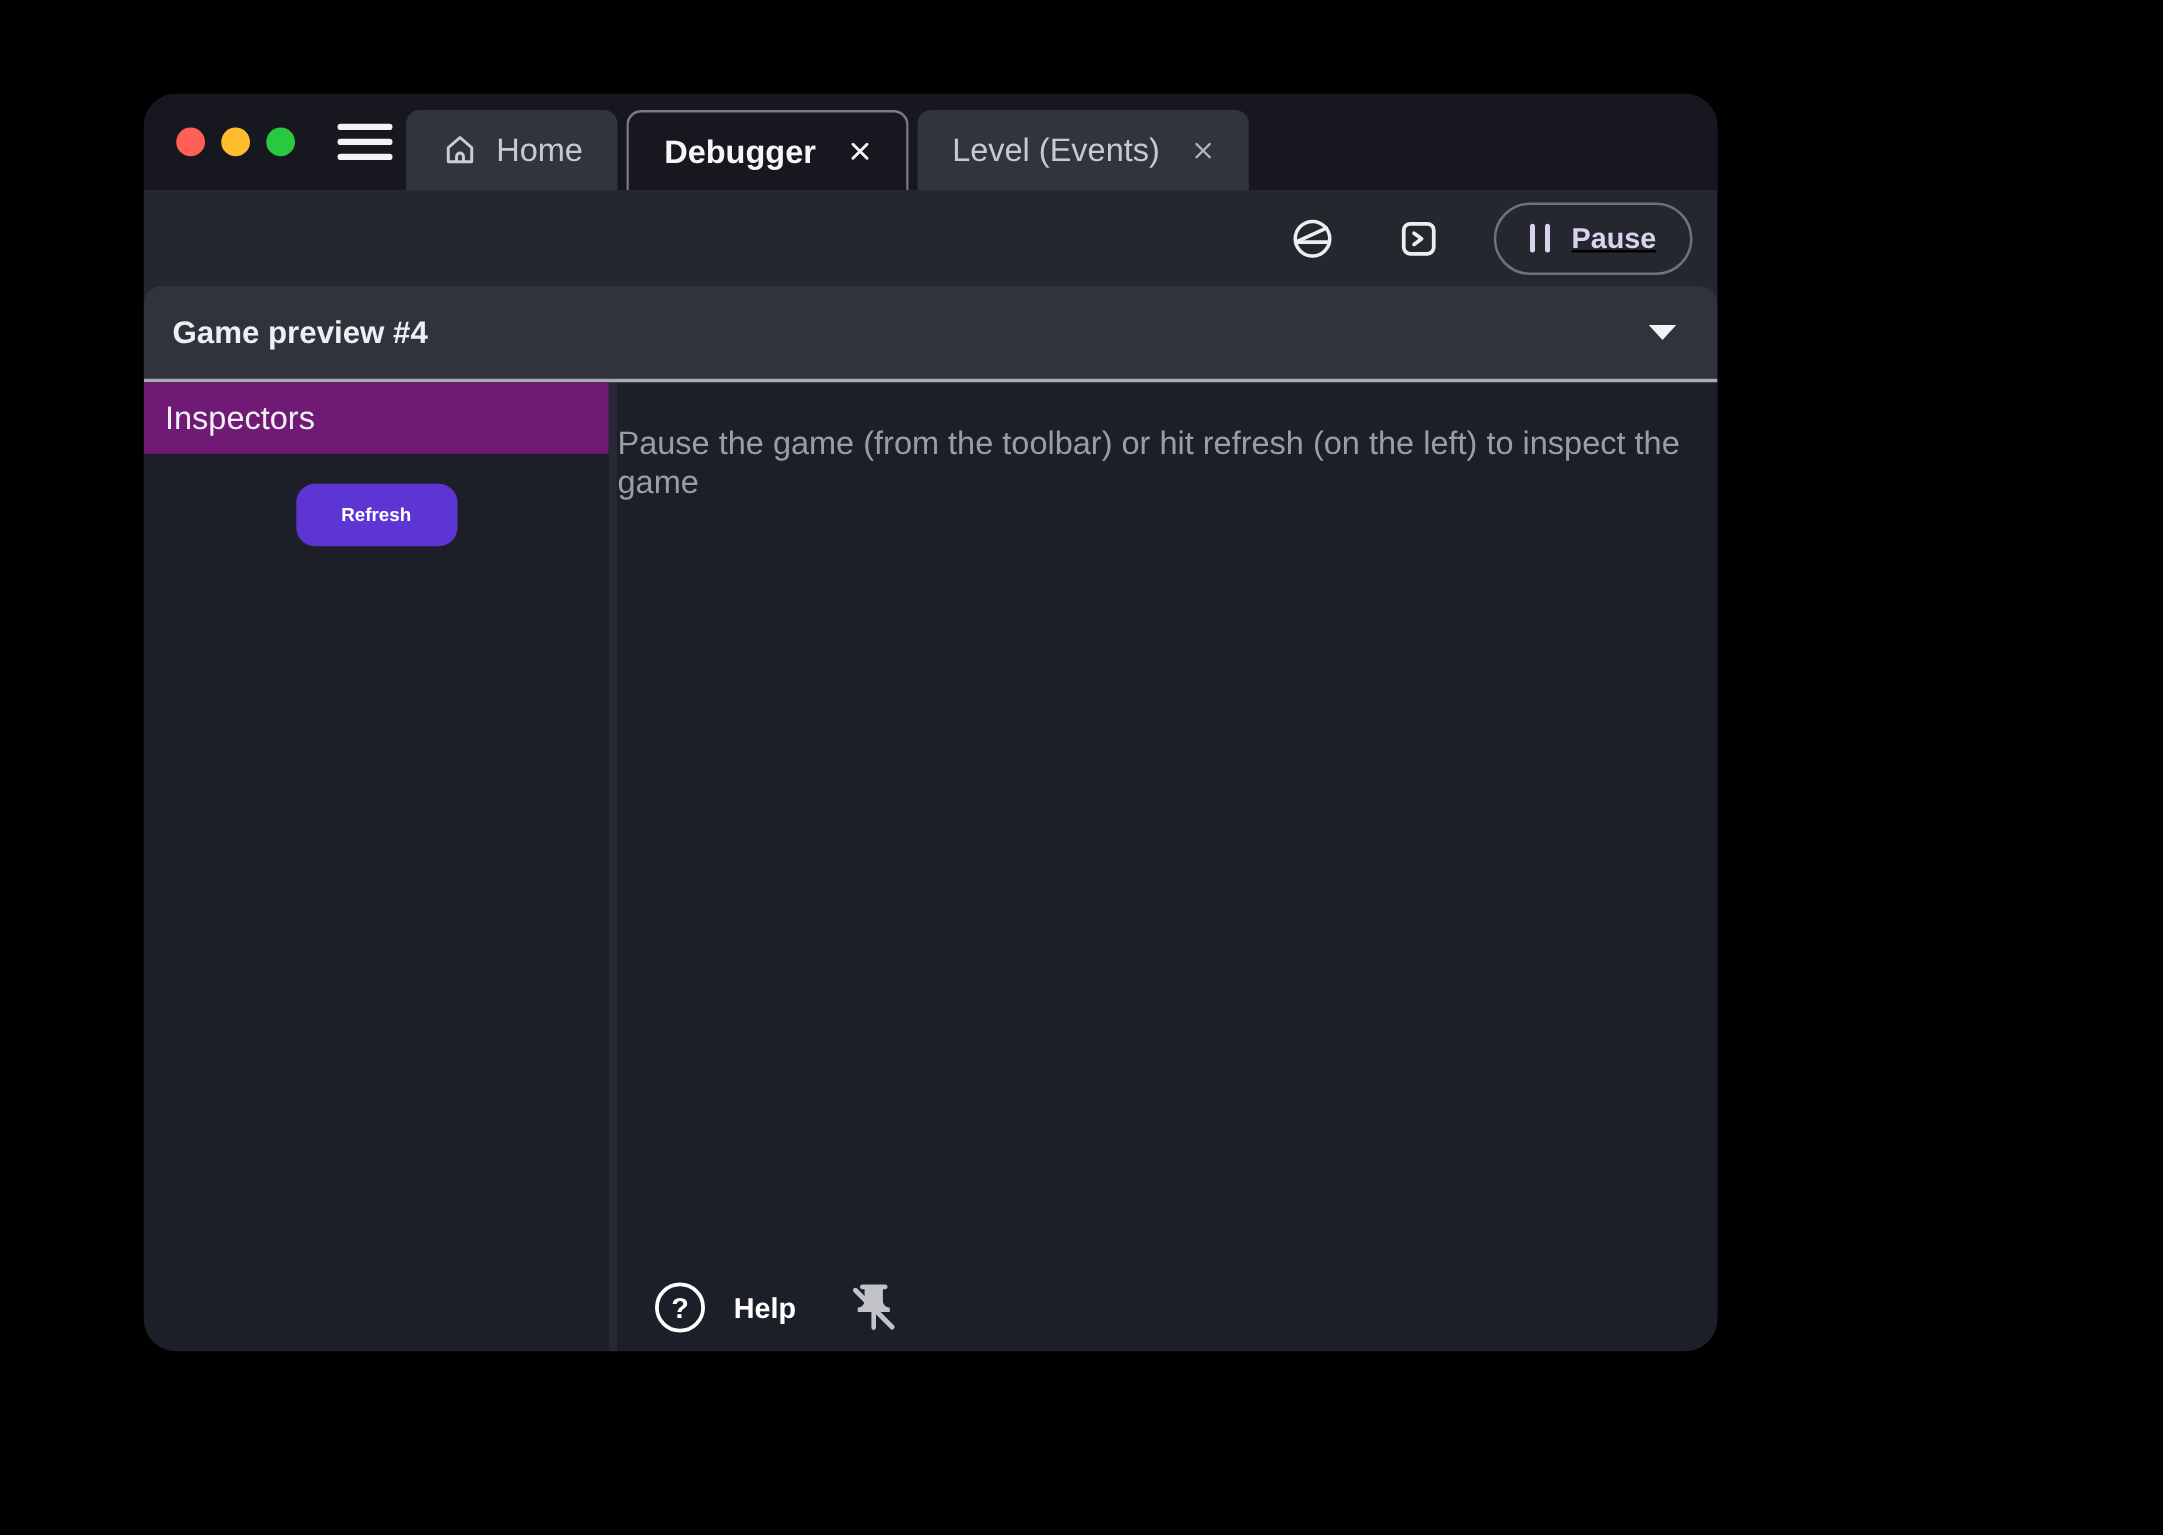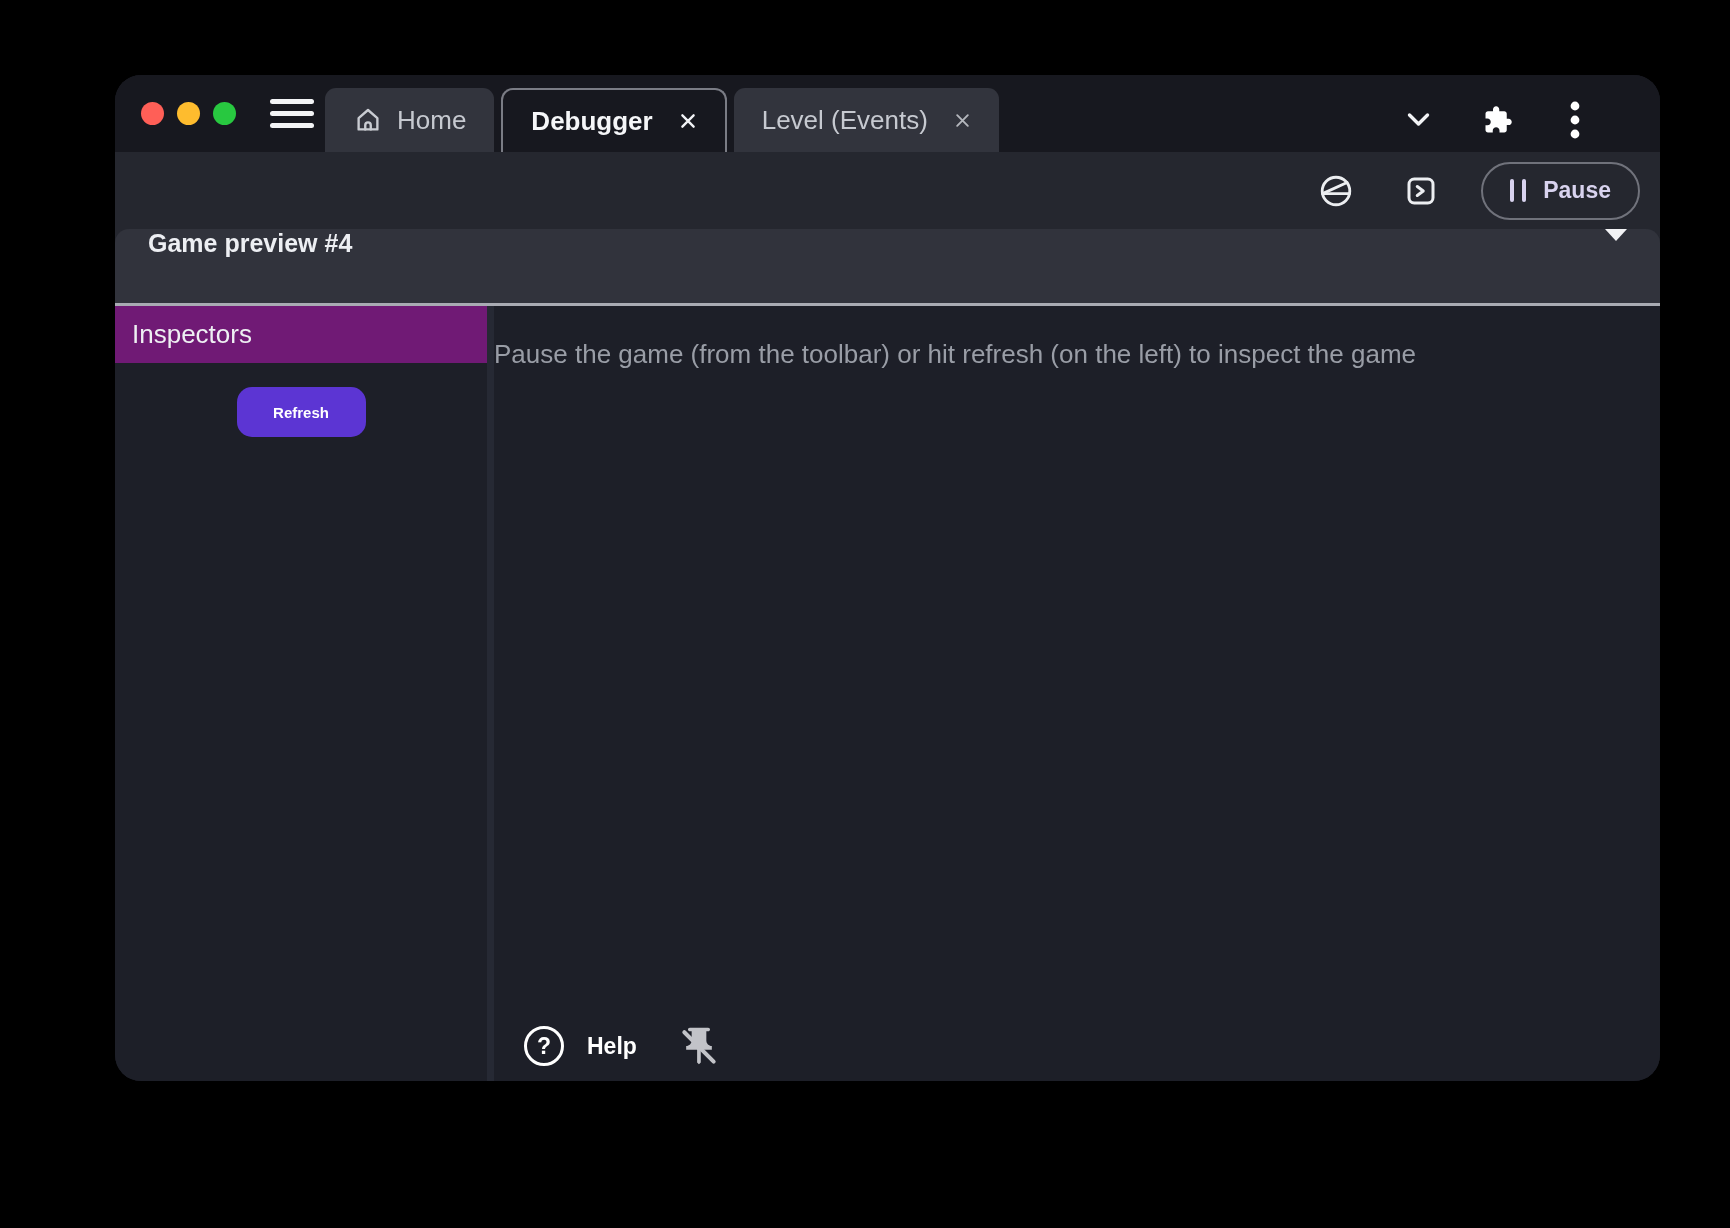--- a/index.html
+++ b/index.html
@@ -1,17 +1,17 @@
 <!DOCTYPE html>
 <html><head>
 <meta charset="utf-8">
 <style>
   html,body{margin:0;padding:0;background:#000;width:1730px;height:1228px;overflow:hidden;
     font-family:"Liberation Sans",sans-serif;}
-  .window{position:absolute;left:115px;top:75px;width:1545px;height:1006px;background:#1d1f28;
+  .window{position:absolute;left:115px;top:75px;width:1259px;height:1006px;background:#1d1f28;
     border-radius:26px;overflow:hidden;box-shadow:0 40px 90px rgba(0,0,0,.85);}
   
   .titlebar{position:relative;height:77px;background:#17181f;}
   .traffic{position:absolute;top:27px;width:23px;height:23px;border-radius:50%;}
   .t-red{left:26px;} .t-yellow{left:62px;} .t-green{left:98px;}
   .hamburger{position:absolute;left:155px;top:24px;width:44px;height:29px;display:flex;
     flex-direction:column;justify-content:space-between;cursor:pointer;}
   .hamburger span{display:block;height:5px;background:#f2f3f5;border-radius:3px;}
   .tabs{position:absolute;left:210px;bottom:0;display:flex;gap:7px;height:64px;}
   .tab{display:flex;align-items:center;padding:0 28px;background:#32343d;
@@ -19,29 +19,29 @@
   .tab .tab-icon{margin-right:14px;display:flex;}
   .tab .close{margin-left:26px;display:flex;cursor:pointer;}
   .tab.active{background:#17181f;border:2px solid #7a7c85;border-bottom:none;
     border-radius:12px 12px 0 0;color:#f5f6f8;font-weight:700;}
   .tbar-icons{position:absolute;top:0;height:77px;display:flex;align-items:center;}
   .chev{left:1284px;} .puzzle{left:1362px;} .dots{left:1448px;}
   .icon-btn{cursor:pointer;display:flex;align-items:center;justify-content:center;padding:6px;}
   
   .top-section{background:#25272f;}
   .toolbar{height:77px;display:flex;align-items:center;justify-content:flex-end;
-    padding-right:20px;gap:36px;}
+    padding-right:20px;gap:36px;text-decoration:underline;}
   .pause-btn{display:flex;align-items:center;gap:17px;height:58px;padding:0 27px;
     border:2px solid #70727b;border-radius:30px;background:transparent;cursor:pointer;
     box-sizing:border-box;}
   .pause-bars{display:flex;gap:8px;}
   .pause-bars i{display:block;width:4px;height:23px;background:#d9d3ef;border-radius:2px;}
   .pause-label{font-size:23px;font-weight:700;color:#d9d3ef;}
   .preview-row{height:74px;background:#31333c;border-radius:14px 14px 0 0;display:flex;
-    padding:0 33px 0 33px;cursor:pointer;gap:46px;}
+    align-items:center;padding:0 33px 0 23px;cursor:pointer;gap:46px;}
   .preview-title{font-size:25px;font-weight:600;color:#edeff3;}
   .caret-down{margin-left:auto;width:0;height:0;border-left:11px solid transparent;
     border-right:11px solid transparent;border-top:12px solid #f2f3f5;}
   .h-divider{height:3px;background:#a9abb3;}
   
   .content{display:flex;height:775px;}
   .sidebar{width:372px;background:#1d1f28;}
   .sidebar-header{height:57px;background:#701a75;display:flex;align-items:center;
     padding-left:17px;font-size:26px;color:#eef0f3;}
   .refresh-btn{display:block;margin:24px auto 0;width:129px;height:50px;border:none;

